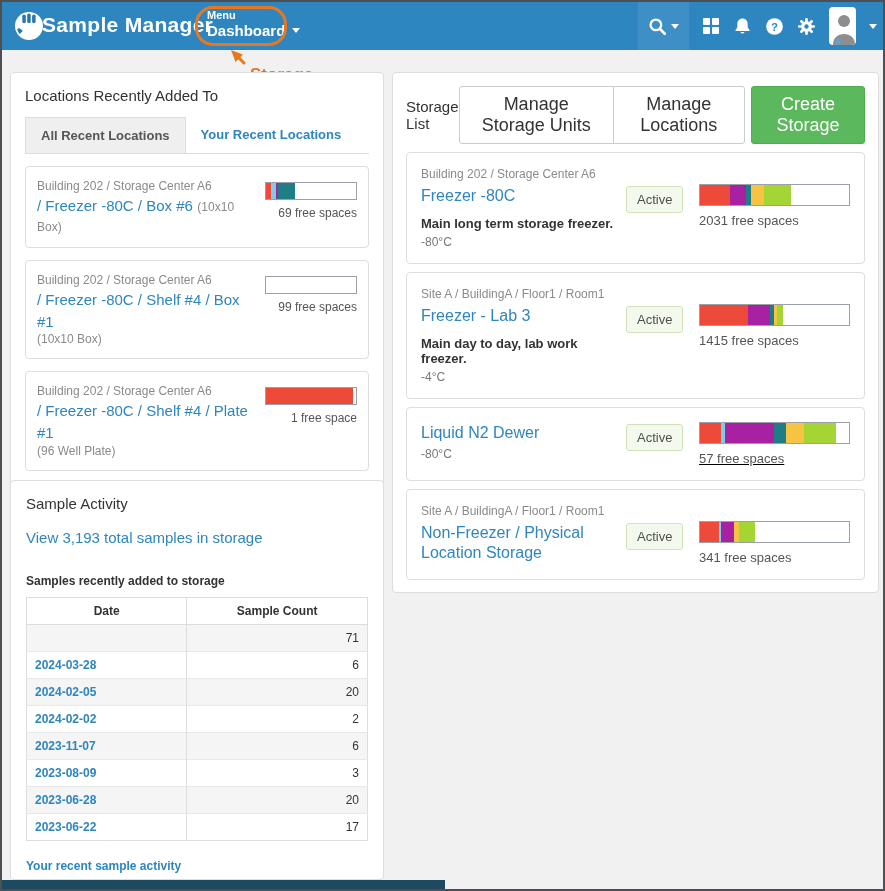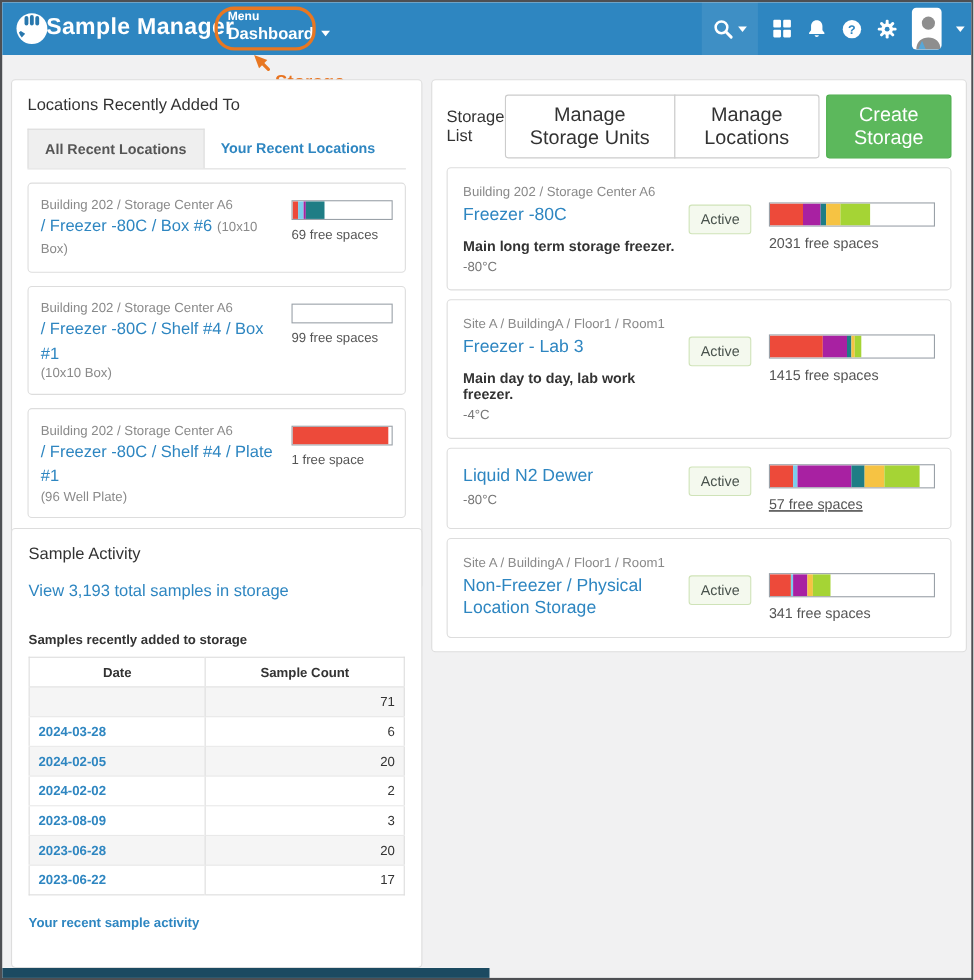--- a/index.html
+++ b/index.html
@@ -40,21 +40,21 @@
   
   .loc-card { border:1px solid #ddd; border-radius:4px; margin-top:12px; padding:10px 11px 12px; display:flex; gap:10px; }
   .loc-text { flex:1; min-width:0; }
   .crumb { color:#8a8a8a; font-size:12px; line-height:1.5; }
   .crumb:empty { display:none; }
   .loc-link { color:#2e86c1; font-size:15px; line-height:1.45; cursor:pointer; }
   .loc-type { color:#8a8a8a; font-size:12px; }
   .bar-col { width:92px; padding-top:5px; }
   .bar { height:18px; border:1px solid #9aa1a8; background:#fff; display:flex; overflow:hidden; }
   .bar .seg { height:100%; }
-  .free-label { margin-top:6px; color:#555; font-size:12px; white-space:nowrap; }
+  .free-label { margin-top:6px; color:#555; font-size:12px; white-space:nowrap;text-align:right; }
   .show-more { display:block; margin:15px auto 0; background:#2e86c1; color:#fff; font-weight:bold;
                font-size:13px; border:1px solid #2779ae; border-radius:3px; padding:8px 15px; cursor:pointer; }
 
   
   .view-link { display:inline-block; margin-top:17px; font-size:15px; color:#2e86c1; cursor:pointer; }
   .recent-label { margin-top:27px; font-size:12px; font-weight:bold; color:#333; }
   .activity-table { margin-top:9px; width:100%; border-collapse:collapse; border:1px solid #ddd; font-size:12px; }
   .activity-table th { text-align:center; font-weight:bold; color:#333; padding:6px 8px; border-bottom:1px solid #ddd; }
   .activity-table td { padding:6px 8px; border-top:1px solid #e9e9e9; color:#333; }
   .activity-table th + th, .activity-table td + td { border-left:1px solid #ddd; }
@@ -251,20 +251,24 @@
             <td class="count">6</td>
           </tr>
           <tr class="odd">
             <td><span class="date-link">2024-02-05</span></td>
             <td class="count">20</td>
           </tr>
           <tr>
             <td><span class="date-link">2024-02-02</span></td>
             <td class="count">2</td>
           </tr>
+          <tr class="odd">
+            <td><span class="date-link">2023-11-07</span></td>
+            <td class="count">6</td>
+          </tr>
           <tr>
             <td><span class="date-link">2023-08-09</span></td>
             <td class="count">3</td>
           </tr>
           <tr class="odd">
             <td><span class="date-link">2023-06-28</span></td>
             <td class="count">20</td>
           </tr>
           <tr>
             <td><span class="date-link">2023-06-22</span></td>

